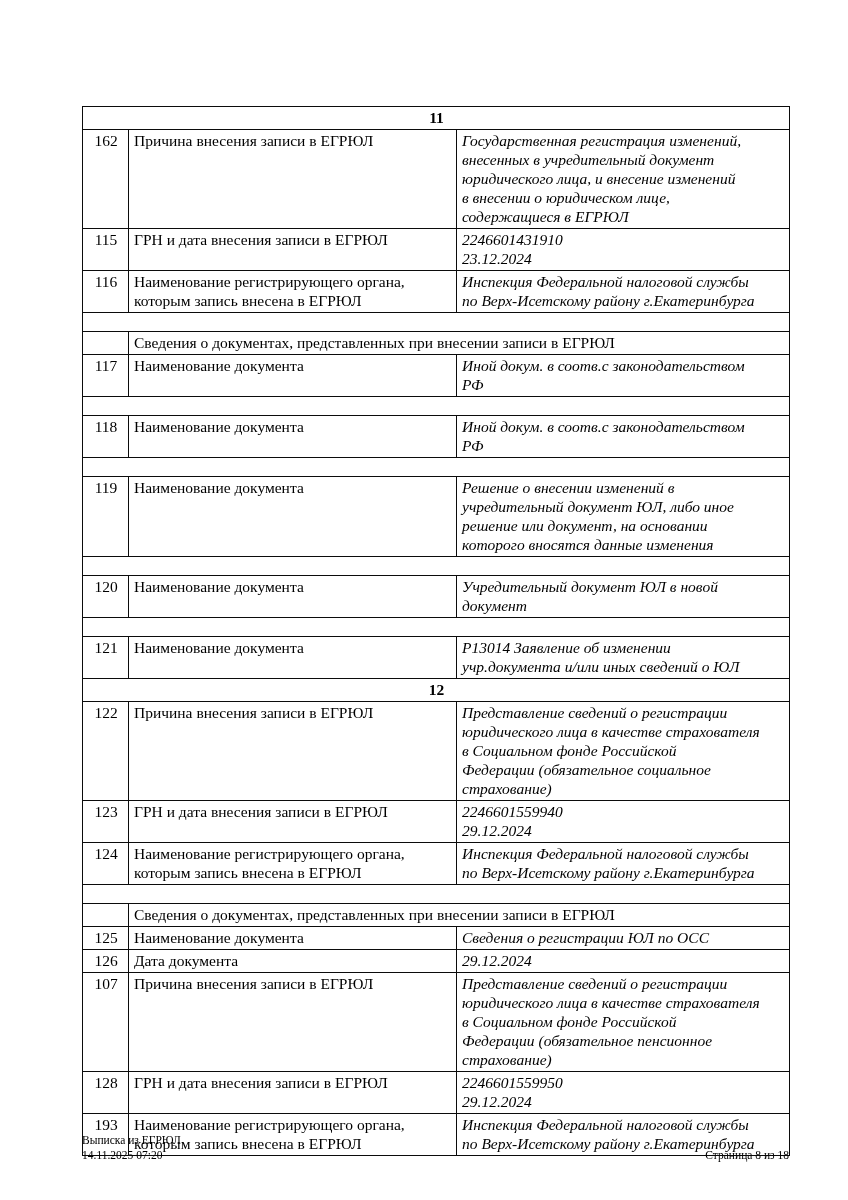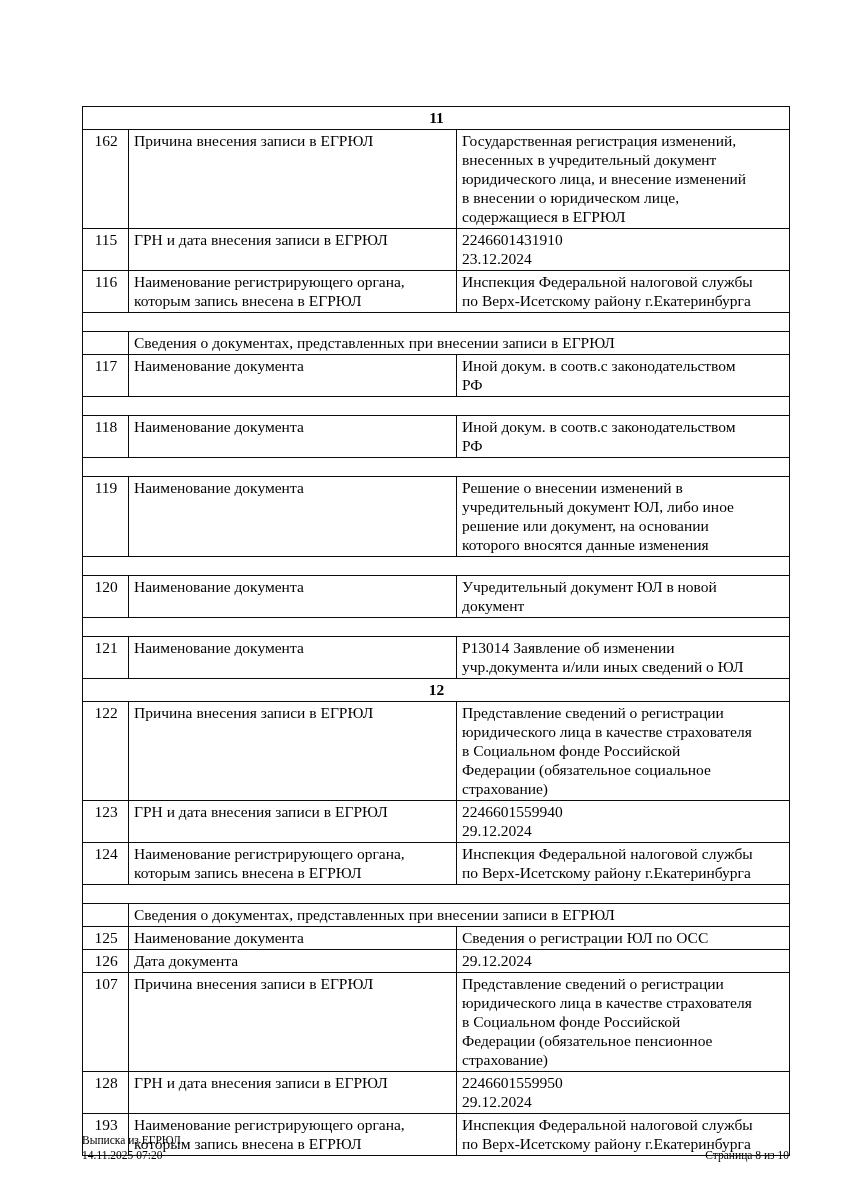--- a/index.html
+++ b/index.html
@@ -51,20 +51,21 @@
     white-space: nowrap;
   }
   td.attr-cell {
     padding-left: 6px;
   }
   td.spacer-cell {
     height: 15px;
   }
   .value-line, .attr-line {
     display: block;
+    font-style: italic;
   }
   .footer {
     position: absolute;
     left: 82px;
     top: 1133px;
     width: 707px;
     height: 32px;
     font-size: 11.5px;
     line-height: 15px;
   }
@@ -269,16 +270,16 @@
           </td>
         </tr>
       </tbody>
   </table>
 
   <div class="footer">
     <div class="footer-left">
       <div>Выписка из ЕГРЮЛ</div>
       <div>14.11.2025 07:20</div>
     </div>
-    <div class="footer-right">Страница 8 из 10</div>
+    <div class="footer-right">Страница 8 из 18</div>
   </div>
 
 </div>
 
 </body></html>

